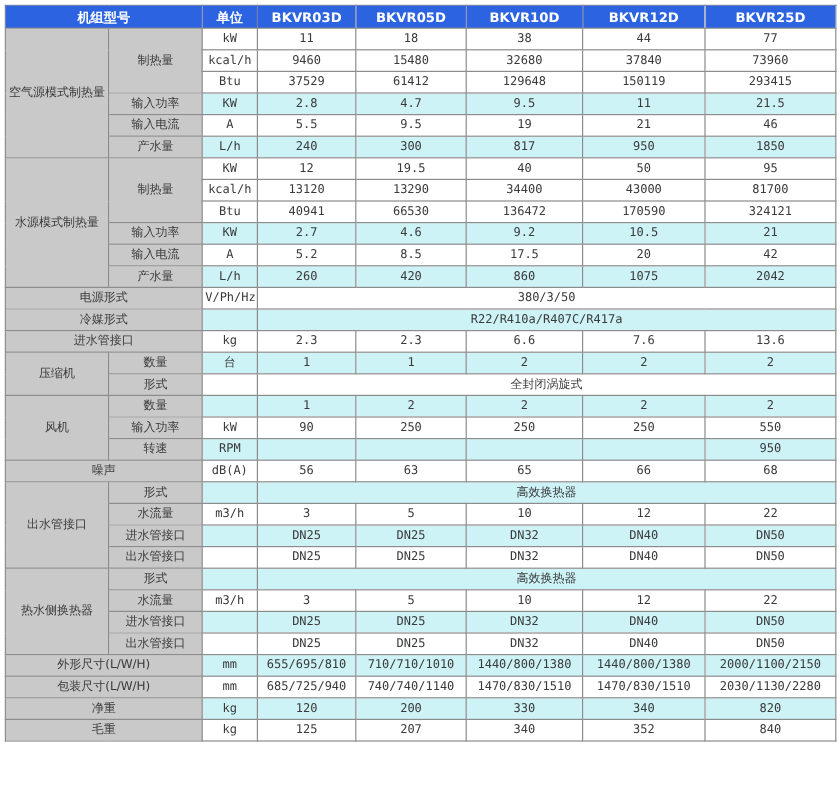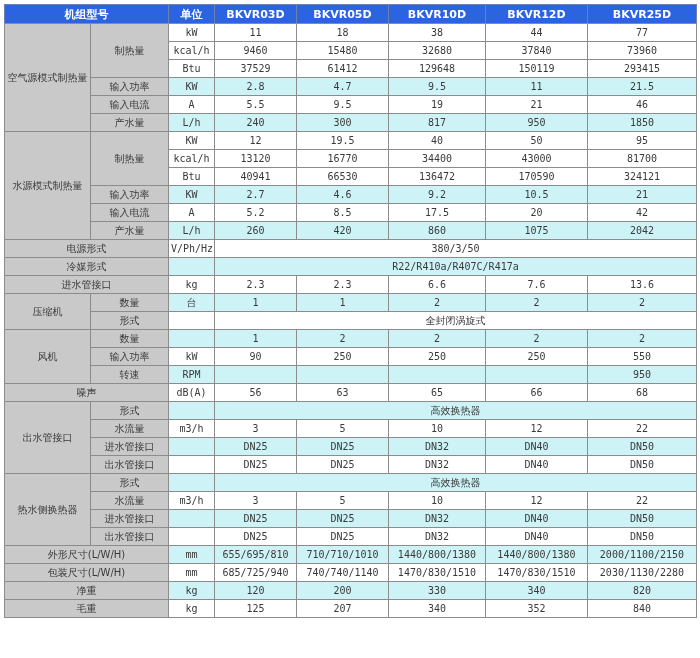--- a/index.html
+++ b/index.html
@@ -148,21 +148,21 @@
           <td class="unit white">KW</td>
           <td class="val white">12</td>
           <td class="val white">19.5</td>
           <td class="val white">40</td>
           <td class="val white">50</td>
           <td class="val white">95</td>
         </tr>
         <tr>
           <td class="unit white">kcal/h</td>
           <td class="val white">13120</td>
-          <td class="val white">16770</td>
+          <td class="val white">13290</td>
           <td class="val white">34400</td>
           <td class="val white">43000</td>
           <td class="val white">81700</td>
         </tr>
         <tr>
           <td class="unit white">Btu</td>
           <td class="val white">40941</td>
           <td class="val white">66530</td>
           <td class="val white">136472</td>
           <td class="val white">170590</td>

